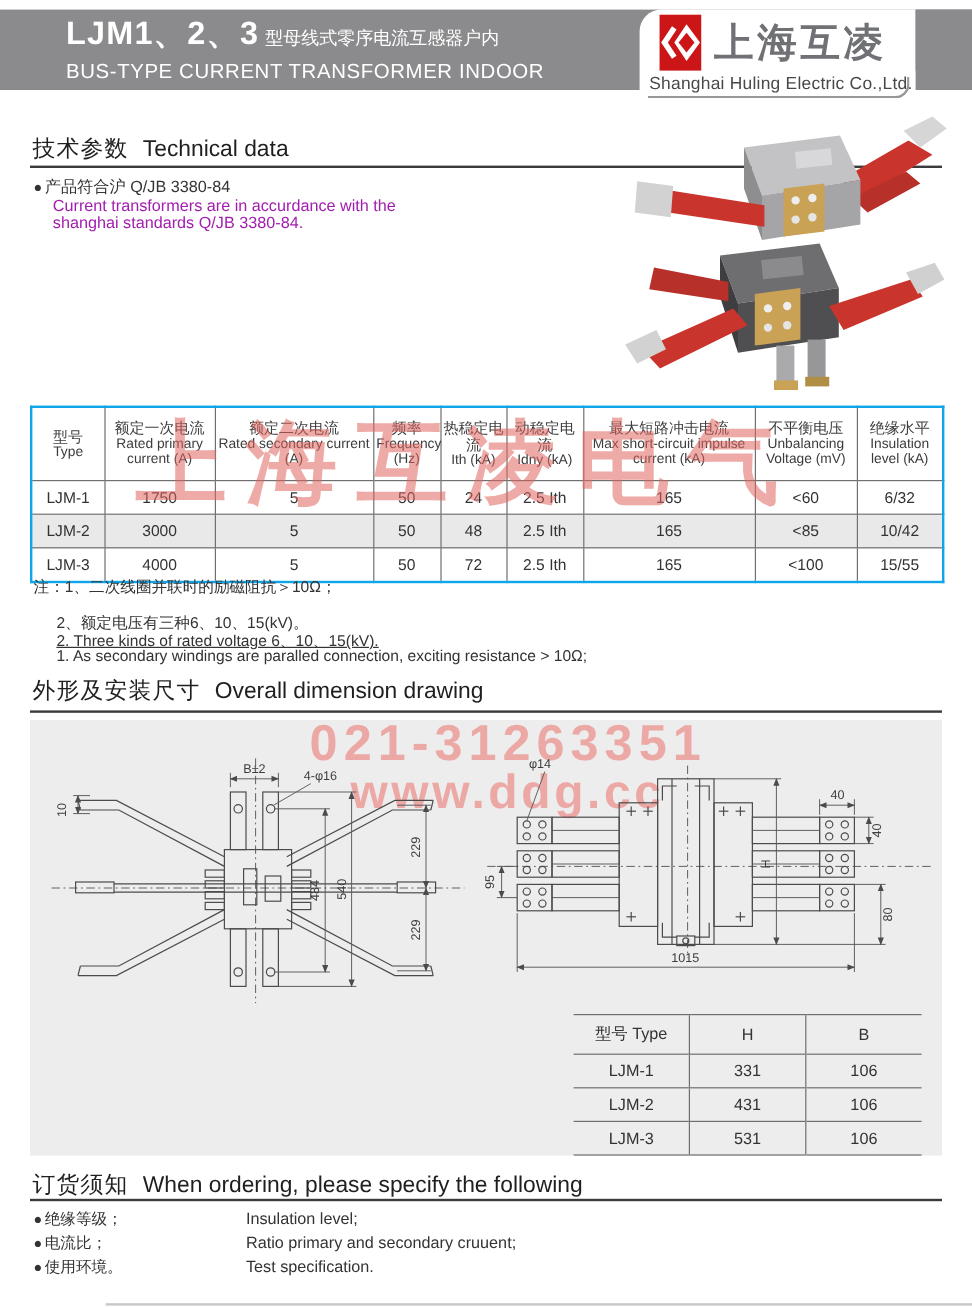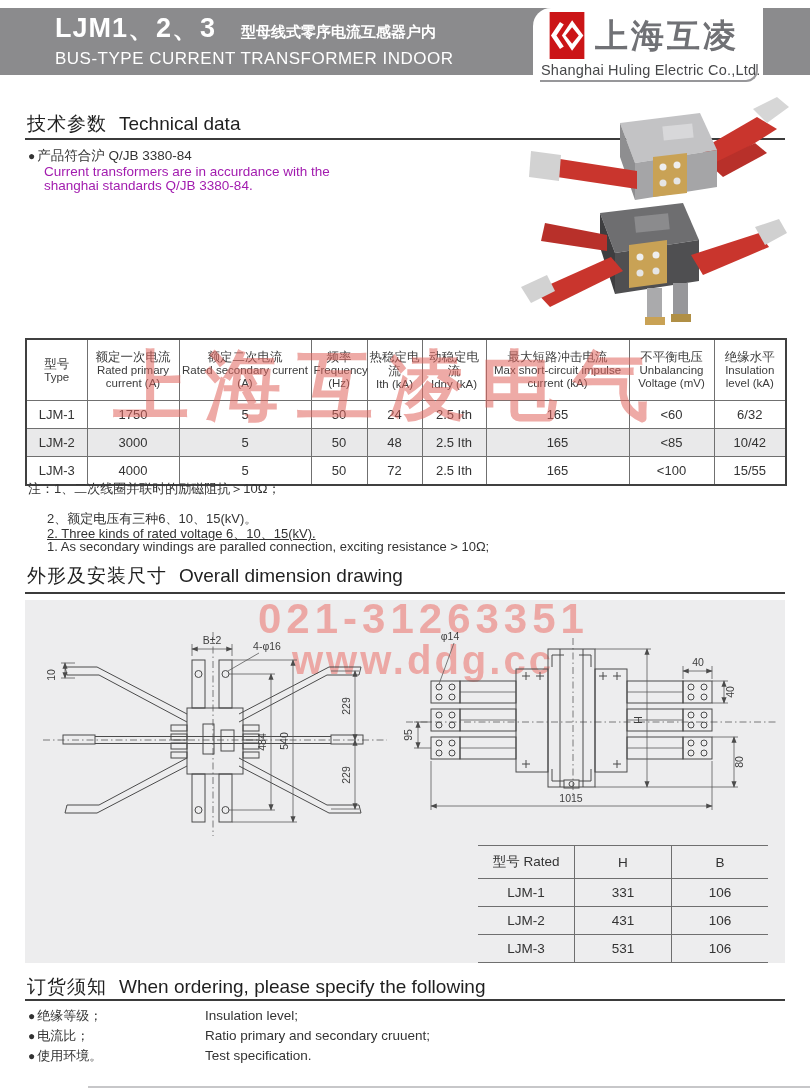--- a/index.html
+++ b/index.html
@@ -5,42 +5,42 @@
   html,body{margin:0;padding:0;background:#ffffff;}
   body{font-family:"Liberation Sans","DejaVu Sans",sans-serif;color:#3a3a3a;}
   .page{position:relative;width:810px;height:1089px;background:#fff;overflow:hidden;}
   .abs{position:absolute;}
 
   
   .band{position:absolute;left:0;top:8px;width:810px;height:67px;background:#8b8b8d;}
   .band-text{position:absolute;left:55px;top:13px;color:#fff;white-space:nowrap;}
   .band-line1{line-height:30px;}
   .band-model{font-size:27px;font-weight:bold;letter-spacing:1px;}
-  .band-sub{font-size:15px;margin-left:25px;font-weight:bold;}
+  .band-sub{font-size:15px;margin-left:5px;}
   .band-line2{font-size:17px;letter-spacing:.5px;margin-top:2px;}
   .logo-panel{position:absolute;left:533px;top:8px;width:230px;height:78px;background:#fff;border-top-left-radius:18px;}
   .gray-corner{position:absolute;left:763px;top:8px;width:47px;height:67px;background:#8b8b8d;border-bottom-left-radius:18px;}
   .logo-underline{position:absolute;left:540px;top:64px;width:216px;height:16px;border-bottom:2px solid #97979a;border-right:2px solid #97979a;border-bottom-right-radius:12px;}
   .brand-zh{position:absolute;left:595px;top:14px;font-size:33px;color:#707175;letter-spacing:3px;font-weight:bold;text-align:center;}
   .company-en{position:absolute;left:541px;top:62px;font-size:14.5px;color:#47484a;letter-spacing:.2px;}
 
   
   .sec-h{position:absolute;left:27px;color:#1f1f1f;white-space:nowrap;}
   .sec-h .zh{font-size:19px;letter-spacing:1px;margin-right:12px;}
   .sec-h .en{font-size:19px;}
   .rule{position:absolute;left:25px;width:760px;height:2px;background:#3b3b3b;}
 
   
   .bullet-row{position:absolute;left:28px;font-size:13.5px;color:#333;}
   .bullet-dot{font-size:12px;margin-right:2px;}
   .en-ind{position:absolute;left:44px;font-size:13.5px;color:#a21caf;}
 
   
   .spec-wrap{position:absolute;left:25px;top:338px;width:760px;}
-  table.spec{width:760px;border-collapse:collapse;table-layout:fixed;border:2px solid #404040;}
+  table.spec{width:760px;border-collapse:collapse;table-layout:fixed;border:2px solid #0ea5e9;}
   table.spec th,table.spec td{border:1px solid #707070;text-align:center;vertical-align:middle;padding:1px 2px;}
   table.spec th{height:58px;font-weight:normal;color:#3c3c3c;}
   table.spec th .zh{display:block;font-size:12.5px;line-height:14px;}
   table.spec th .en{display:block;font-size:11.5px;line-height:13px;}
   table.spec td{height:25px;font-size:13px;color:#333;}
   tr.shade td{background:#e9e9ea;}
   .spec-mark-clip{position:absolute;left:25px;top:336px;width:760px;height:88px;overflow:hidden;pointer-events:none;}
   .spec-mark{position:absolute;left:88px;top:0px;font-size:76px;font-weight:bold;color:rgba(224,100,93,0.55);letter-spacing:16px;white-space:nowrap;}
 
   
@@ -446,21 +446,21 @@
         <line x1="314" y1="139" x2="314" y2="188" class="dthin"></line>
       <line x1="33" y1="184" x2="314" y2="184" class="dthin" marker-start="url(#ar2)" marker-end="url(#ar2)"></line>
       <text x="173" y="180" text-anchor="middle" class="dtext">1015</text>
     </svg>
   </div>
 
   <div class="dimtable-wrap">
     <table class="dimt">
       <tbody>
           <tr>
-        <th>型号 Rated</th>
+        <th>型号 Type</th>
         <th class="vsep">H</th>
         <th class="vsep">B</th>
       </tr>
       <tr>
         <td>LJM-1</td>
         <td class="vsep">331</td>
         <td class="vsep">106</td>
       </tr>
       <tr>
         <td>LJM-2</td>

